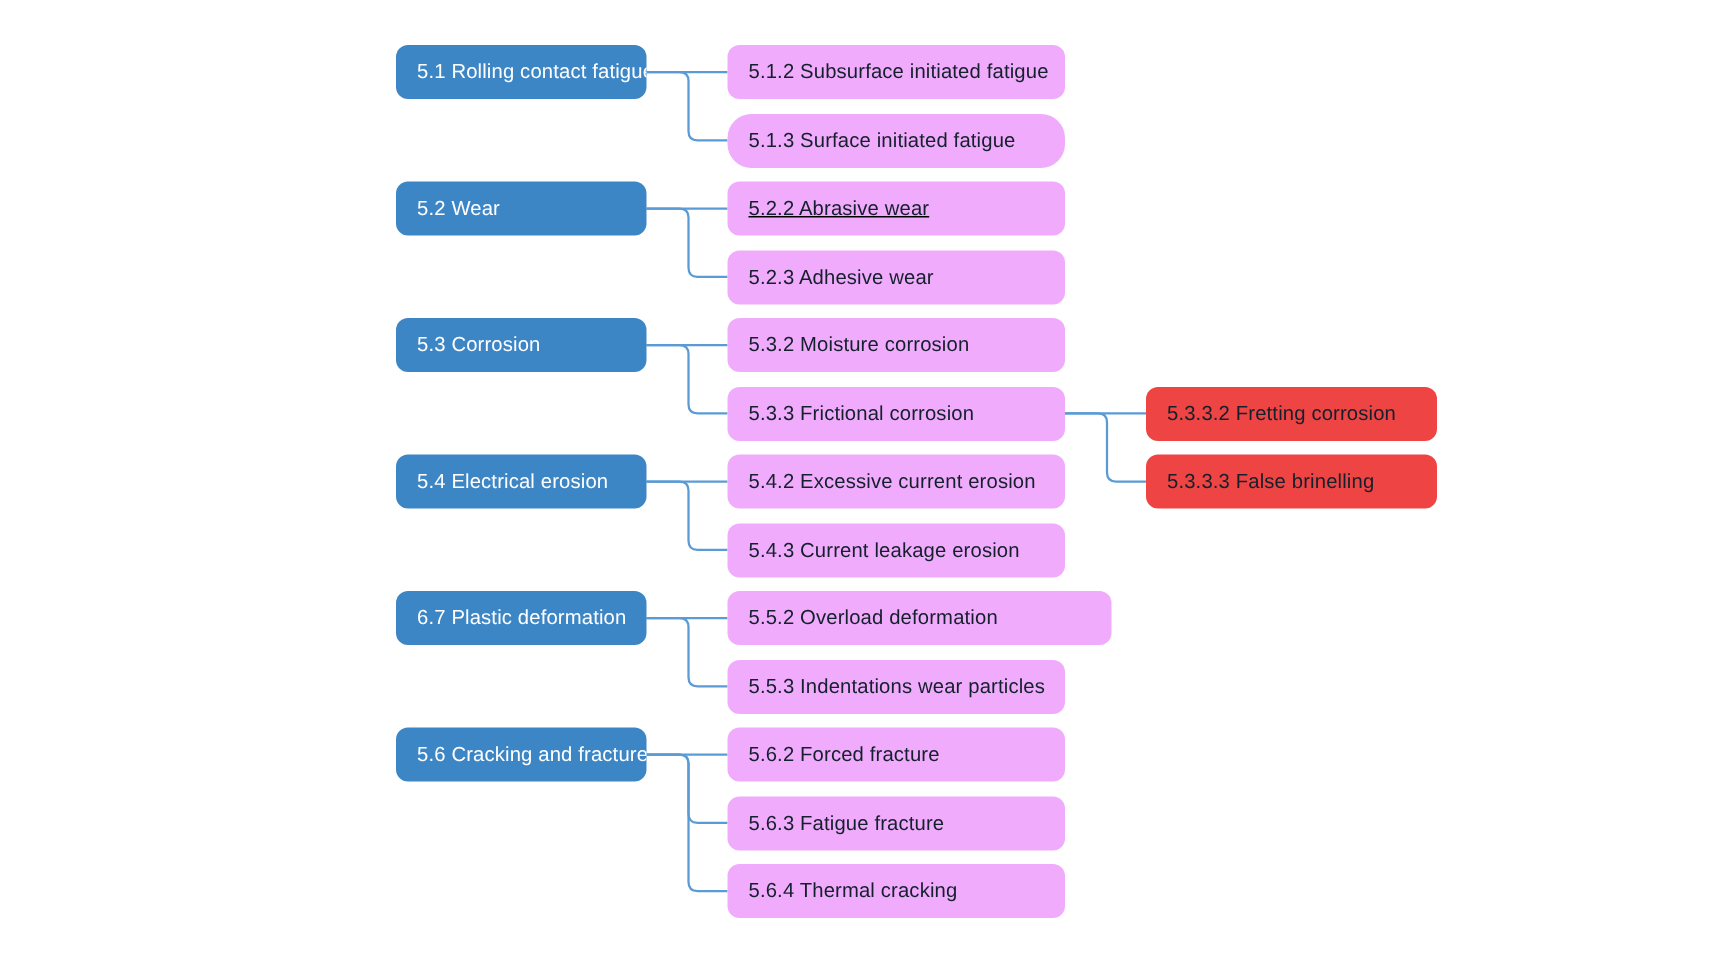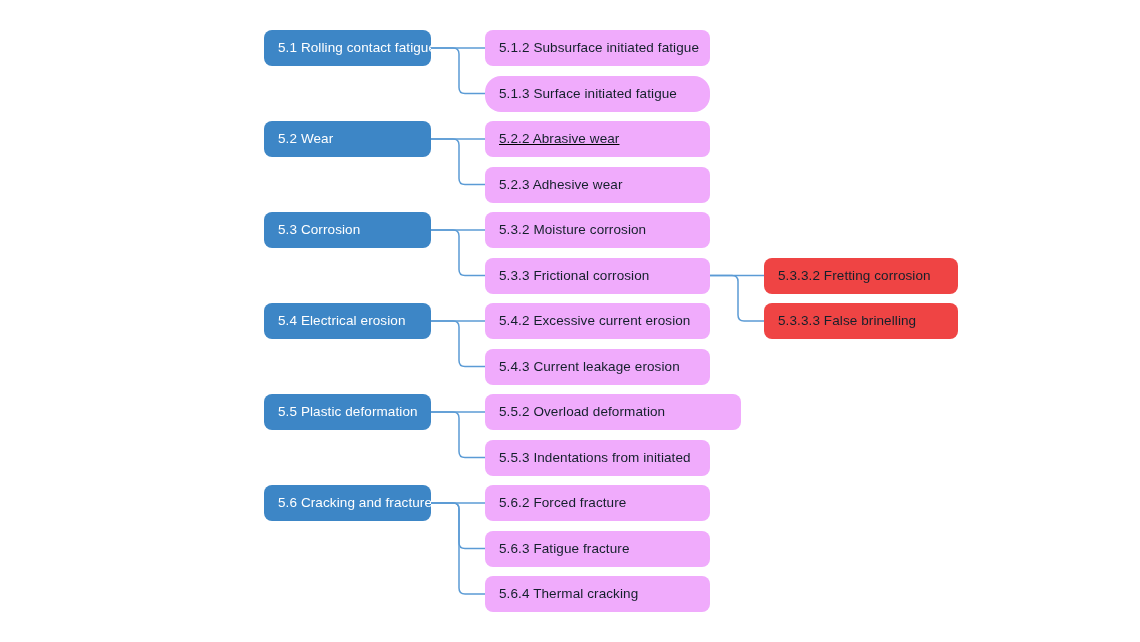--- a/index.html
+++ b/index.html
@@ -98,27 +98,27 @@
       <div class="node level1" style="left: 264px; top: 303px; width: 167px;">
         <span class="label">5.4 Electrical erosion</span>
       </div>
       <div class="node level2" style="left: 485px; top: 303px; width: 225px;">
         <span class="label">5.4.2 Excessive current erosion</span>
       </div>
       <div class="node level2" style="left: 485px; top: 348.5px; width: 225px;">
         <span class="label">5.4.3 Current leakage erosion</span>
       </div>
       <div class="node level1" style="left: 264px; top: 394px; width: 167px;">
-        <span class="label">5.5 Plastic deformation</span>
+        <span class="label">6.7 Plastic deformation</span>
       </div>
       <div class="node level2" style="left: 485px; top: 394px; width: 256px;">
         <span class="label">5.5.2 Overload deformation</span>
       </div>
       <div class="node level2" style="left: 485px; top: 439.5px; width: 225px;">
-        <span class="label">5.5.3 Indentations from initiated</span>
+        <span class="label">5.5.3 Indentations wear particles</span>
       </div>
       <div class="node level1" style="left: 264px; top: 485px; width: 167px;">
         <span class="label">5.6 Cracking and fracture</span>
       </div>
       <div class="node level2" style="left: 485px; top: 485px; width: 225px;">
         <span class="label">5.6.2 Forced fracture</span>
       </div>
       <div class="node level2" style="left: 485px; top: 530.5px; width: 225px;">
         <span class="label">5.6.3 Fatigue fracture</span>
       </div>

